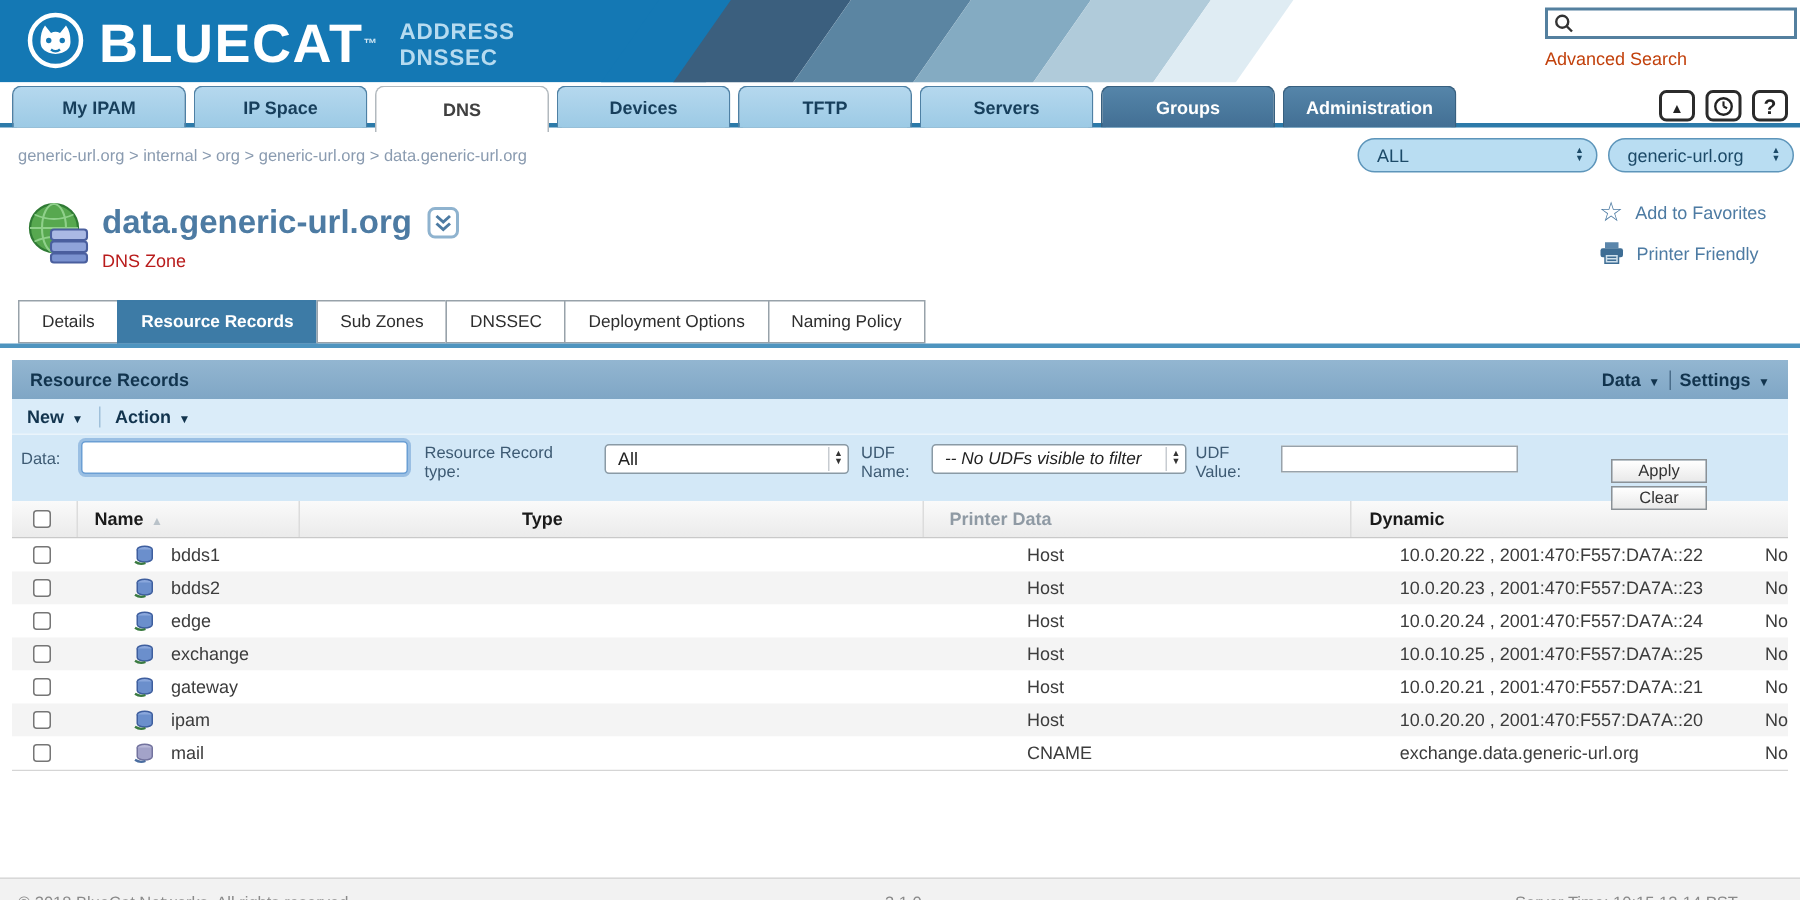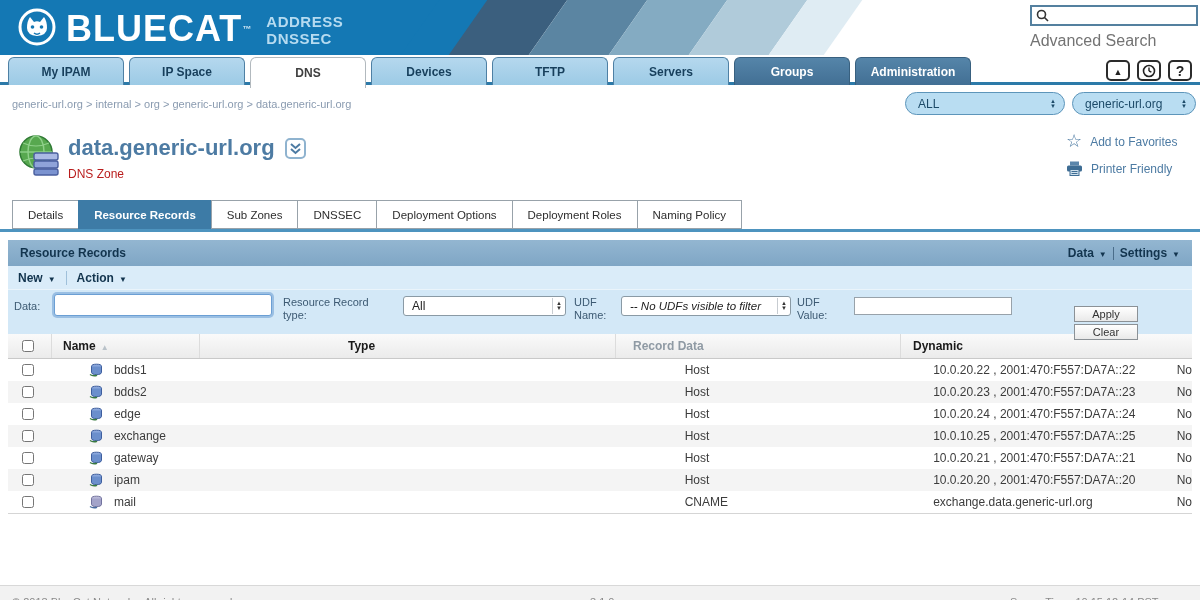--- a/index.html
+++ b/index.html
@@ -17,21 +17,21 @@
   .b3 { left:628px; width:80px; background:#84abc2; }
   .b4 { left:708px; width:80px; background:#b0cbda; }
   .b5 { left:788px; width:55px; background:#dfecf3; }
   .logo-wrap { position:absolute; left:16px; top:6px; display:flex; align-items:center; }
   .logo-name { color:#fff; font-size:36px; font-weight:bold; letter-spacing:1px; line-height:40px; }
   .logo-tm { color:#cfe6f4; font-size:9px; vertical-align:top; }
   .logo-sub { margin-left:14px; margin-top:2px; color:#b6dbf0; font-size:15px; font-weight:bold; line-height:17px; letter-spacing:.5px; }
   .searchzone { position:absolute; left:1030px; top:5px; }
   .searchbox { width:168px; height:21px; border:2px solid #54809f; background:#fff; display:flex; align-items:center; padding:0 4px; }
   .searchbox input { border:none; outline:none; width:140px; height:15px; font-size:12px; font-family:"Liberation Sans",sans-serif; }
-  .adv-link { margin-top:6px; color:#737373; font-size:16px; }
+  .adv-link { margin-top:6px; color:#c2410c; font-size:12px; }
 
   
   .tabbar { position:absolute; left:0; top:55px; width:1200px; height:30px; background:#fff; }
   .tabbar .line { position:absolute; left:0; bottom:0; width:1200px; height:3px; background:#2c7aa9; }
   .tabs { position:absolute; left:8px; top:2px; display:flex; gap:5px; }
   .tab { height:28px; width:116px; display:flex; align-items:center; justify-content:center;
          border:1px solid #4e80a4; border-bottom:none; border-radius:6px 6px 0 0;
          background:linear-gradient(#b5d8ee,#9ccae5); color:#173f5c; font-weight:bold; font-size:12px; }
   .tab.dark { background:linear-gradient(#5585a9,#426f94); color:#fff; border-color:#38607f; }
   .tab.active { background:#fff; border-color:#b2b9be; color:#404040; height:31px; position:relative; z-index:3; }
@@ -260,21 +260,20 @@
     </div>
   </div>
 
   <div class="subtabs">
     <div class="stabs">
       <div class="stab">Details</div>
       <div class="stab active">Resource Records</div>
       <div class="stab">Sub Zones</div>
       <div class="stab">DNSSEC</div>
       <div class="stab">Deployment Options</div>
-      <div class="stab">Deployment Roles</div>
       <div class="stab">Naming Policy</div>
     </div>
     <div class="blue-line"></div>
   </div>
 
   <div class="panel">
     <div class="p-head">
       <span>Resource Records</span>
       <span class="p-head-right">
         <span class="menu-btn">
@@ -324,21 +323,21 @@
 
     <div class="tbl-head">
       <div class="c-check">
           <input type="checkbox" class="cb" style="">
         </div>
       <div class="c-name">
         <span>Name</span>
         <span class="sort"></span>
       </div>
       <div class="c-type">Type</div>
-      <div class="c-data">Record Data</div>
+      <div class="c-data">Printer Data</div>
       <div class="c-dyn">Dynamic</div>
     </div>
 
     <div class="tbl-body">
 
       <div class="trow">
         <div class="c-check">
             <input type="checkbox" class="cb" style="">
           </div>
         <div class="c-name">

